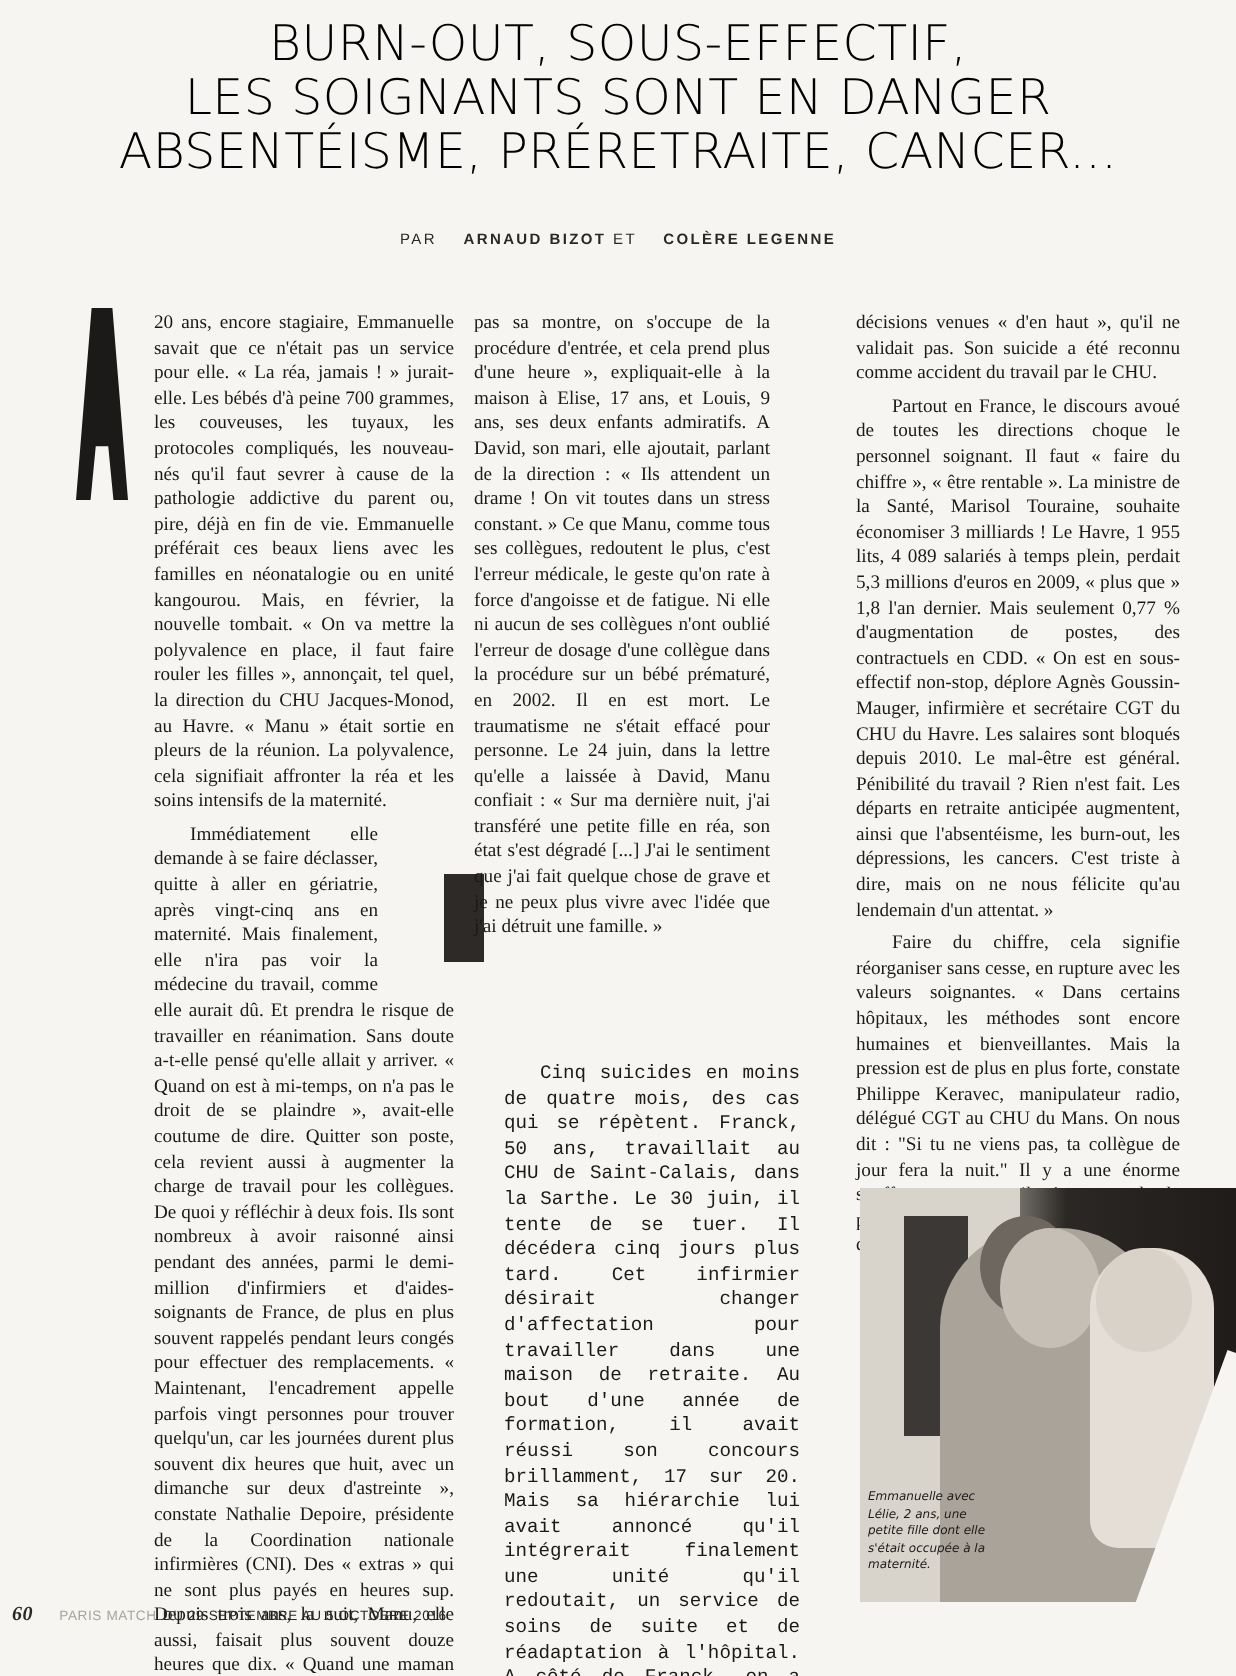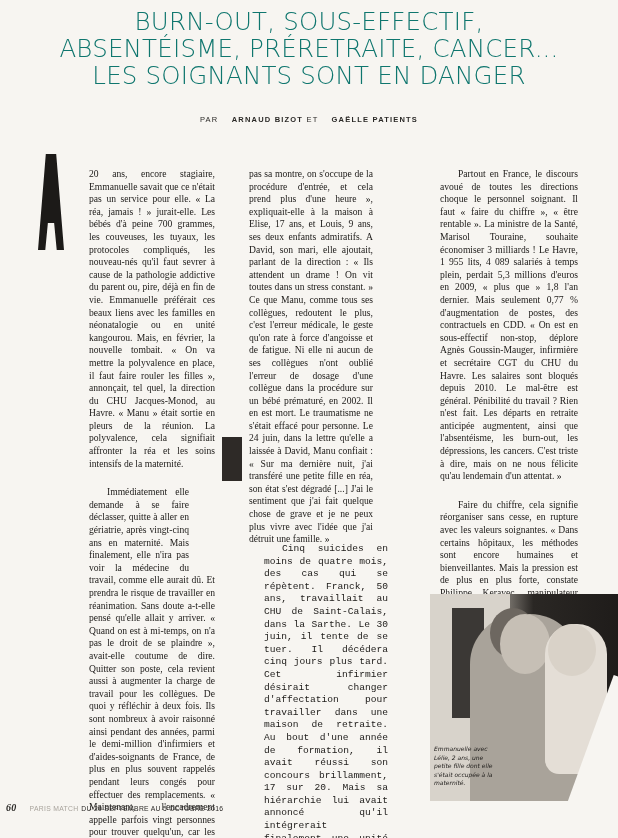--- a/index.html
+++ b/index.html
@@ -11,37 +11,37 @@
     position: relative;
   }
   .page { position: absolute; inset: 0; }
   .title {
     position: absolute; top: 8px; left: 0; width: 618px;
     text-align: center;
     font-family: "DejaVu Sans", sans-serif;
     font-weight: 200;
     font-size: 24.5px; line-height: 27px;
     letter-spacing: 0.2px;
-    color: #0f766e;
+    color: #000000;
   }
   .title div { white-space: nowrap; }
   .byline {
     position: absolute; top: 115px; left: 0; width: 618px;
     text-align: center;
     font-family: "Liberation Sans", sans-serif;
     font-size: 7.5px; letter-spacing: 1.2px; color: #2a2826;
   }
   .byline b { font-weight: 700; margin-left: 10px; }
   .col {
     position: absolute;
     font-size: 9.6px; line-height: 12.6px;
     text-align: justify;
     hyphens: manual;
   }
-  .col p { margin: 16px; }
+  .col p { margin: 4px; }
   .col p.indent { text-indent: 18px; }
   #col1 { left: 73px; top: 152px; width: 158px; }
   #col2 { left: 233px; top: 152px; width: 156px; }
   #col3 { left: 424px; top: 152px; width: 170px; }
   .dropcap {
     float: left; width: 26px; height: 96px;
     margin: 2px 6px 0 -35px;
     background: #1c1a18;
     clip-path: polygon(30% 0, 70% 0, 100% 100%, 72% 100%, 62% 72%, 38% 72%, 28% 100%, 0 100%);
   }
@@ -89,26 +89,26 @@
   .footer .pn { font-family: "Liberation Serif", serif; font-style: italic; font-weight: 700; font-size: 10px; margin-right: 13px; }
   .footer .mag { color: #a8a39c; margin-right: 3px; }
 </style>
 </head>
 <body>
 
 <div class="page">
 
   <div class="title">
     <div>BURN-OUT, SOUS-EFFECTIF,</div>
+    <div>LES SOIGNANTS SONT EN DANGER</div>
     <div>ABSENTÉISME, PRÉRETRAITE, CANCER...</div>
-    <div>LES SOIGNANTS SONT EN DANGER</div>
   </div>
 
   <div class="byline">
-    <span>PAR </span><b>ARNAUD BIZOT</b><span> ET </span><b>GAËLLE PATIENTS</b>
+    <span>PAR </span><b>ARNAUD BIZOT</b><span> ET </span><b>COLÈRE LEGENNE</b>
   </div>
 
   <div class="col" id="col1">
     <div class="dropcap-wrap">
         <div class="dropcap"></div>
       </div>
     <p>20 ans, encore stagiaire, Emmanuelle savait que ce n'était pas un service pour elle. « La réa, jamais ! » jurait-elle. Les bébés d'à peine 700 grammes, les couveuses, les tuyaux, les protocoles compliqués, les nouveau-nés qu'il faut sevrer à cause de la pathologie addictive du parent ou, pire, déjà en fin de vie. Emmanuelle préférait ces beaux liens avec les familles en néonatalogie ou en unité kangourou. Mais, en février, la nouvelle tombait. « On va mettre la polyvalence en place, il faut faire rouler les filles », annonçait, tel quel, la direction du CHU Jacques-Monod, au Havre. « Manu » était sortie en pleurs de la réunion. La polyvalence, cela signifiait affronter la réa et les soins intensifs de la maternité.</p>
     <div class="float-spacer" style="margin-top:0;height:80px;width:42px"></div>
     <p class="indent">Immédiatement elle demande à se faire déclasser, quitte à aller en gériatrie, après vingt-cinq ans en maternité. Mais finalement, elle n'ira pas voir la médecine du travail, comme elle aurait dû. Et prendra le risque de travailler en réanimation. Sans doute a-t-elle pensé qu'elle allait y arriver. « Quand on est à mi-temps, on n'a pas le droit de se plaindre », avait-elle coutume de dire. Quitter son poste, cela revient aussi à augmenter la charge de travail pour les collègues. De quoi y réfléchir à deux fois. Ils sont nombreux à avoir raisonné ainsi pendant des années, parmi le demi-million d'infirmiers et d'aides-soignants de France, de plus en plus souvent rappelés pendant leurs congés pour effectuer des remplacements. « Maintenant, l'encadrement appelle parfois vingt personnes pour trouver quelqu'un, car les journées durent plus souvent dix heures que huit, avec un dimanche sur deux d'astreinte », constate Nathalie Depoire, présidente de la Coordination nationale infirmières (CNI). Des « extras » qui ne sont plus payés en heures sup. Depuis trois ans, la nuit, Manu, elle aussi, faisait plus souvent douze heures que dix. « Quand une maman vient pour accoucher à dix minutes de notre départ, on ne regarde</p>
   </div>
@@ -118,20 +118,21 @@
   <div class="col" id="col2">
     <p>pas sa montre, on s'occupe de la procédure d'entrée, et cela prend plus d'une heure », expliquait-elle à la maison à Elise, 17 ans, et Louis, 9 ans, ses deux enfants admiratifs. A David, son mari, elle ajoutait, parlant de la direction : « Ils attendent un drame ! On vit toutes dans un stress constant. » Ce que Manu, comme tous ses collègues, redoutent le plus, c'est l'erreur médicale, le geste qu'on rate à force d'angoisse et de fatigue. Ni elle ni aucun de ses collègues n'ont oublié l'erreur de dosage d'une collègue dans la procédure sur un bébé prématuré, en 2002. Il en est mort. Le traumatisme ne s'était effacé pour personne. Le 24 juin, dans la lettre qu'elle a laissée à David, Manu confiait : « Sur ma dernière nuit, j'ai transféré une petite fille en réa, son état s'est dégradé [...] J'ai le sentiment que j'ai fait quelque chose de grave et je ne peux plus vivre avec l'idée que j'ai détruit une famille. »</p>
   </div>
 
 
   <div class="col" id="col2b" style="left:248px; top:527px; width:156px;font-family:Liberation Mono, monospace;">
     <p class="indent">Cinq suicides en moins de quatre mois, des cas qui se répètent. Franck, 50 ans, travaillait au CHU de Saint-Calais, dans la Sarthe. Le 30 juin, il tente de se tuer. Il décédera cinq jours plus tard. Cet infirmier désirait changer d'affectation pour travailler dans une maison de retraite. Au bout d'une année de formation, il avait réussi son concours brillamment, 17 sur 20. Mais sa hiérarchie lui avait annoncé qu'il intégrerait finalement une unité qu'il redoutait, un service de soins de suite et de réadaptation à l'hôpital. A côté de Franck, on a retrouvé une pochette remplie de lettres adressées notamment à la direction, dans lesquelles il dénonçait pression et harcèlement. Deux autres infirmières, de 51 et 46 ans, à Reims, se sont donné la mort, les 23 juillet et 13 août derniers. A Toulouse, le 13 juin, c'est au tour d'un infirmier de décider d'en finir. Il refusait d'imposer des</p>
   </div>
 
   <div class="col" id="col3">
+    <p>décisions venues « d'en haut », qu'il ne validait pas. Son suicide a été reconnu comme accident du travail par le CHU.</p>
     <p class="indent">Partout en France, le discours avoué de toutes les directions choque le personnel soignant. Il faut « faire du chiffre », « être rentable ». La ministre de la Santé, Marisol Touraine, souhaite économiser 3 milliards ! Le Havre, 1 955 lits, 4 089 salariés à temps plein, perdait 5,3 millions d'euros en 2009, « plus que » 1,8 l'an dernier. Mais seulement 0,77 % d'augmentation de postes, des contractuels en CDD. « On est en sous-effectif non-stop, déplore Agnès Goussin-Mauger, infirmière et secrétaire CGT du CHU du Havre. Les salaires sont bloqués depuis 2010. Le mal-être est général. Pénibilité du travail ? Rien n'est fait. Les départs en retraite anticipée augmentent, ainsi que l'absentéisme, les burn-out, les dépressions, les cancers. C'est triste à dire, mais on ne nous félicite qu'au lendemain d'un attentat. »</p>
     <p class="indent">Faire du chiffre, cela signifie réorganiser sans cesse, en rupture avec les valeurs soignantes. « Dans certains hôpitaux, les méthodes sont encore humaines et bienveillantes. Mais la pression est de plus en plus forte, constate Philippe Keravec, manipulateur radio, délégué CGT au CHU du Mans. On nous dit : "Si tu ne viens pas, ta collègue de jour fera la nuit." Il y a une énorme souffrance au travail. Au nom de la polyvalence, on envoie des soignants dans des services pour lesquels</p>
   </div>
 
   <div class="photo">
     <div class="wall"></div>
     <div class="frame"></div>
     <div class="woman"></div>
     <div class="hair"></div>
     <div class="head"></div>

